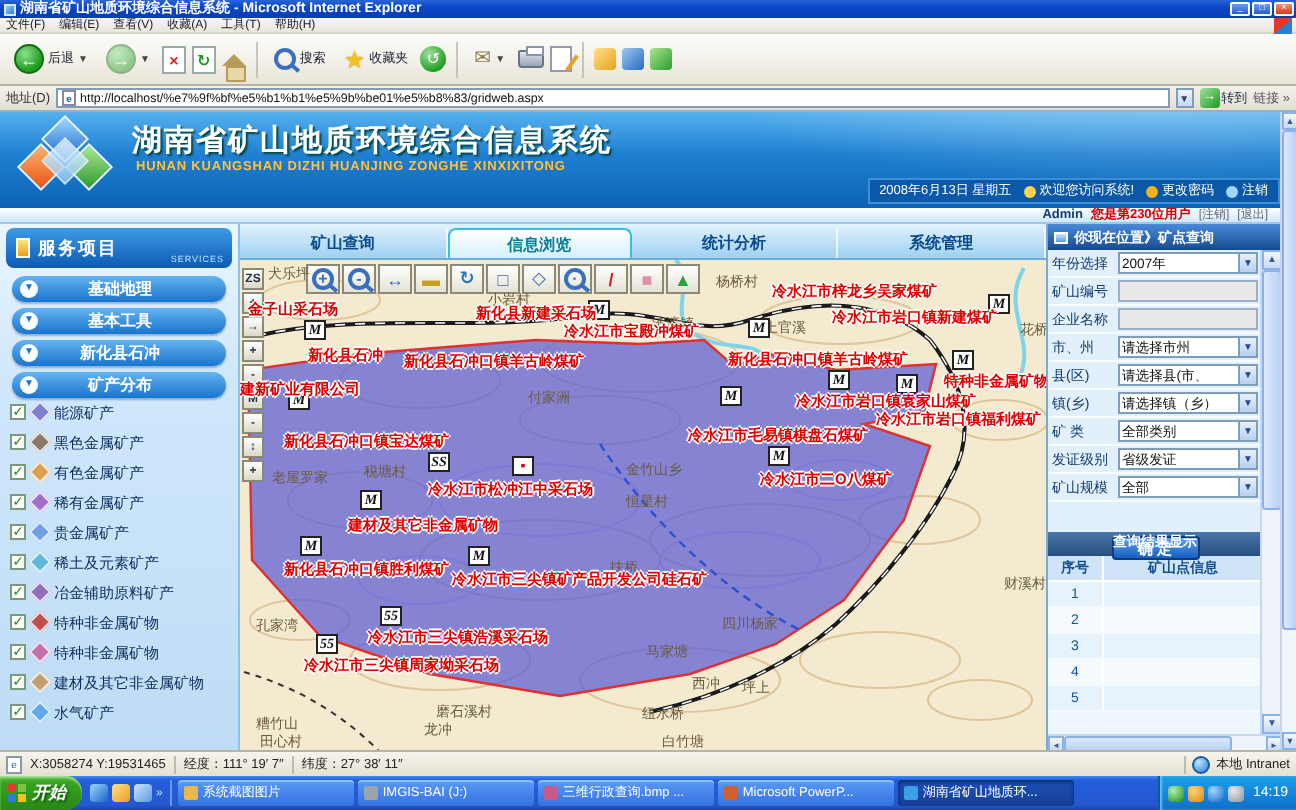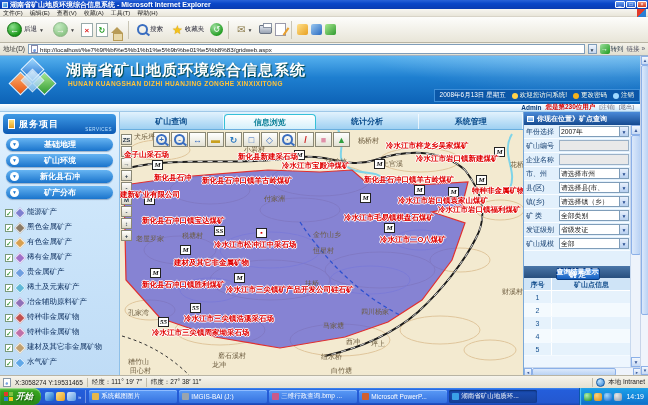--- a/index.html
+++ b/index.html
@@ -102,21 +102,21 @@
     background:linear-gradient(180deg,#eaf6ff 0%,#cfe7fb 30%,#bfdcf6 100%); border-right:1px solid #8fc0e8; overflow:hidden; }
   .sb-head { margin:2px 3px 4px 3px; height:20px; border-radius:4px;
     background:linear-gradient(180deg,#3f9ae6,#0c5ab4); display:flex; align-items:center; padding:0 5px; position:relative; }
   .sb-head .bar-ic { width:7px; height:10px; background:linear-gradient(180deg,#ffe27a,#e8a020); border:1px solid #fff; margin-right:4px; }
   .sb-head .t { color:#fff; font-weight:bold; font-size:9px; letter-spacing:1px; }
   .sb-head .en { position:absolute; right:4px; bottom:2px; color:#bfe4ff; font-size:4.5px; letter-spacing:.5px; }
   .sb-sec { margin:3px 6px; height:13px; border-radius:7px;
     background:linear-gradient(180deg,#66b4f2,#1a74cc); display:flex; align-items:center; position:relative; box-shadow:0 1px 1px rgba(0,40,90,.3); }
   .sb-sec .oic { width:9px; height:9px; border-radius:50%; background:#fff; color:#1a74cc; font-size:5px; line-height:9px; text-align:center; margin-left:4px; }
   .sb-sec .t { flex:1; text-align:center; color:#fff; font-size:8px; font-weight:bold; margin-right:12px; }
-  .layer { display:flex; align-items:flex-end; height:15px; padding-left:5px; gap:3px; }
+  .layer { display:flex; align-items:flex-start; height:15px; padding-left:5px; gap:3px; }
   .chk { width:8px; height:8px; background:#fff; border:1px solid #7a9a7a; font-size:7px; line-height:8px; color:#1c8a1c; text-align:center; flex:0 0 auto; }
   .chk::before { content:"✓"; }
   .gem { width:8px; height:8px; transform:rotate(45deg); border:1px solid rgba(255,255,255,.8); flex:0 0 auto; }
   .layer .t { font-size:7.5px; color:#0a2c5c; white-space:nowrap; }
 
   
   .mapwrap { position:absolute; left:120px; top:130px; width:403px; height:245px; background:#f3ead0; overflow:hidden; }
   .mapsvg { position:absolute; left:0; top:0; }
   .maptb { position:absolute; left:33px; top:2px; display:flex; gap:1px; }
   .mtbtn { width:17px; height:15px; background:linear-gradient(180deg,#ffffff,#e4e2d4); border:1px solid #8a8876;
@@ -324,21 +324,21 @@
     <span class="t">服务项目</span>
     <span class="en">SERVICES</span>
   </div>
   <div id="sbsections">
       <div class="sb-sec">
         <div class="oic">▼</div>
         <div class="t">基础地理</div>
       </div>
       <div class="sb-sec">
         <div class="oic">▼</div>
-        <div class="t">矿山环境</div>
+        <div class="t">基本工具</div>
       </div>
       <div class="sb-sec">
         <div class="oic">▼</div>
         <div class="t">新化县石冲</div>
       </div>
       <div class="sb-sec">
         <div class="oic">▼</div>
         <div class="t">矿产分布</div>
       </div>
     </div>

